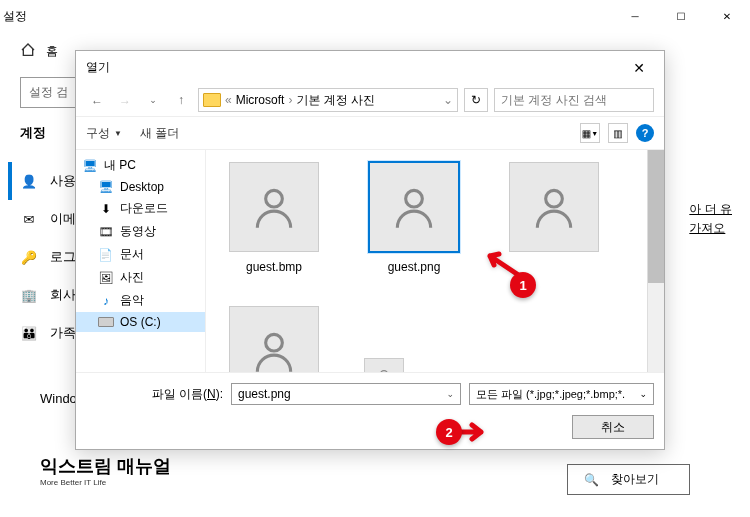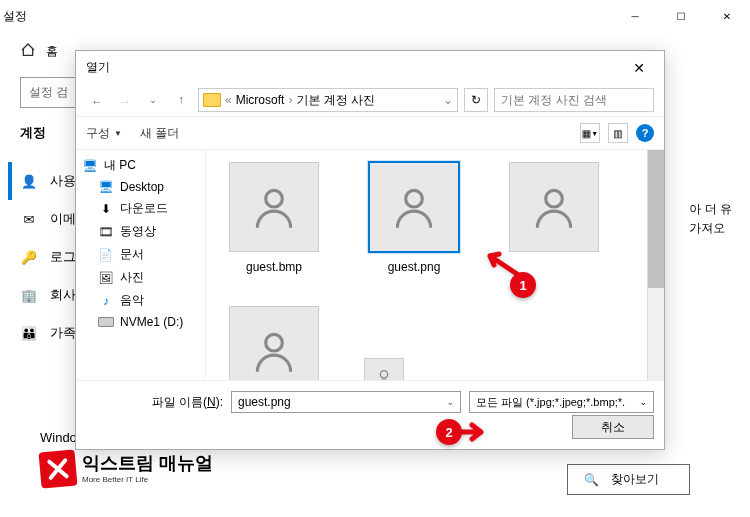--- a/index.html
+++ b/index.html
@@ -13,24 +13,24 @@
     .winctrl-btn { width: 46px; height: 32px; display: flex; align-items: center; justify-content: center; font-size: 10px; }
     .settings-body { padding: 10px 20px; }
     .home-row { display: flex; align-items: center; gap: 10px; margin-bottom: 16px; }
     .home-icon svg { width: 16px; height: 16px; }
     .settings-search { border: 1px solid #999; padding: 6px 8px; width: 200px; color: #666; font-size: 12px; margin-bottom: 16px; }
     .account-heading { font-size: 13px; font-weight: bold; margin-bottom: 20px; }
     .sidebar-list { list-style: none; }
     .sidebar-item { display: flex; align-items: center; gap: 12px; padding: 10px 0; font-size: 13px; }
     .sidebar-item.active { border-left: 4px solid #0078d4; padding-left: 8px; margin-left: -12px; }
     .sidebar-icon { width: 18px; display: flex; justify-content: center; }
-    .peek-text { position: absolute; right: 18px; top: 200px; font-size: 12px; line-height: 1.6; text-align: left; }
+    .peek-text { position: absolute; right: 18px; top: 200px; font-size: 12px; line-height: 1.6; text-align: left; text-decoration: underline; }
     .backup-section { position: absolute; left: 40px; bottom: 30px; }
     .backup-text { font-size: 13px; margin-bottom: 4px; }
-    .logo-row { display: flex; gap: 6px; }
+    .logo-row { display: flex; align-items: center; gap: 6px; flex-direction: column; }
     .logo-badge { width: 36px; height: 36px; background: #e30613; border-radius: 4px; display: flex; align-items: center; justify-content: center; color: #fff; font-weight: bold; font-size: 14px; transform: rotate(-5deg); }
     .logo-text { display: flex; flex-direction: column; }
     .logo-main { font-size: 18px; font-weight: bold; }
     .logo-sub { font-size: 8px; color: #333; }
     .peek-box { position: absolute; right: 60px; bottom: 22px; border: 1px solid #666; padding: 6px 30px 6px 16px; display: flex; align-items: center; gap: 12px; }
     
     
     .file-dialog { position: absolute; top: 50px; left: 75px; width: 590px; height: 400px; background: #fff; border: 1px solid #aaa; box-shadow: 0 4px 20px rgba(0,0,0,0.2); display: flex; flex-direction: column; }
     .fd-titlebar { display: flex; align-items: center; justify-content: space-between; padding: 8px 10px; }
     .fd-title { font-size: 12px; }
@@ -61,21 +61,21 @@
     .file-tile { display: flex; flex-direction: column; align-items: center; gap: 6px; width: 100px; cursor: pointer; }
     .file-tile.selected .thumb { outline: 2px solid #0078d4; outline-offset: -1px; }
     .file-tile.selected .thumb-wrap { background: #cce8ff; }
     .thumb-wrap { padding: 2px; }
     .thumb { width: 90px; height: 90px; background: #e8e8e8; border: 1px solid #ccc; display: flex; align-items: center; justify-content: center; color: #888; }
     .thumb.small { width: 40px; height: 40px; }
     .file-label { font-size: 12px; text-align: center; }
     .scrollbar-track { position: absolute; right: 0; top: 0; bottom: 0; width: 17px; background: #f0f0f0; border-left: 1px solid #ddd; }
     .scrollbar-thumb { position: absolute; top: 0; left: 0; right: 0; height: 60%; background: #c0c0c0; }
     .fd-footer { padding: 10px; border-top: 1px solid #eee; }
-    .fd-row { display: flex; align-items: center; gap: 8px; margin-bottom: 2px; justify-content: flex-end; }
+    .fd-row { display: flex; align-items: center; gap: 8px; margin-bottom: 10px; justify-content: flex-end; }
     .fn-label { font-size: 12px; }
     .fn-label u { text-decoration: underline; }
     .fn-input { width: 230px; height: 22px; border: 1px solid #999; padding: 0 6px; font-size: 12px; display: flex; align-items: center; justify-content: space-between; }
     .fn-input .caret { font-size: 9px; color: #555; }
     .ft-select { width: 185px; height: 22px; border: 1px solid #999; padding: 0 6px; font-size: 11px; display: flex; align-items: center; justify-content: space-between; white-space: nowrap; overflow: hidden; }
     .fd-buttons { display: flex; justify-content: flex-end; gap: 10px; }
     .fd-btn { width: 82px; height: 24px; border: 1px solid #999; background: #e8e8e8; font-size: 12px; cursor: pointer; }
     .fd-btn.primary { border: 2px solid #0078d4; background: #e5f1fb; }
     
     
@@ -212,25 +212,25 @@
         <span>문서</span>
       </div>
       <div class="tree-item indent">
         <span class="tree-icon">🖼</span>
         <span>사진</span>
       </div>
       <div class="tree-item indent">
         <span class="tree-icon music-icon">♪</span>
         <span>음악</span>
       </div>
-      <div class="tree-item indent">
+      <div class="tree-item indent selected">
         <span class="tree-icon">
             <span class="drive-icon"></span>
           </span>
-        <span>NVMe1 (D:)</span>
+        <span>OS (C:)</span>
       </div>
     </div>
     <div class="fd-files">
       <div class="file-tile">
         <div class="thumb-wrap">
             <div class="thumb">
               <svg width="50" height="50" viewBox="0 0 24 24" fill="none" stroke="#888" stroke-width="1.5">
                 <circle cx="12" cy="8" r="4"></circle>
                 <path d="M4 22c0-5 4-8 8-8s8 3 8 8"></path>
               </svg>

